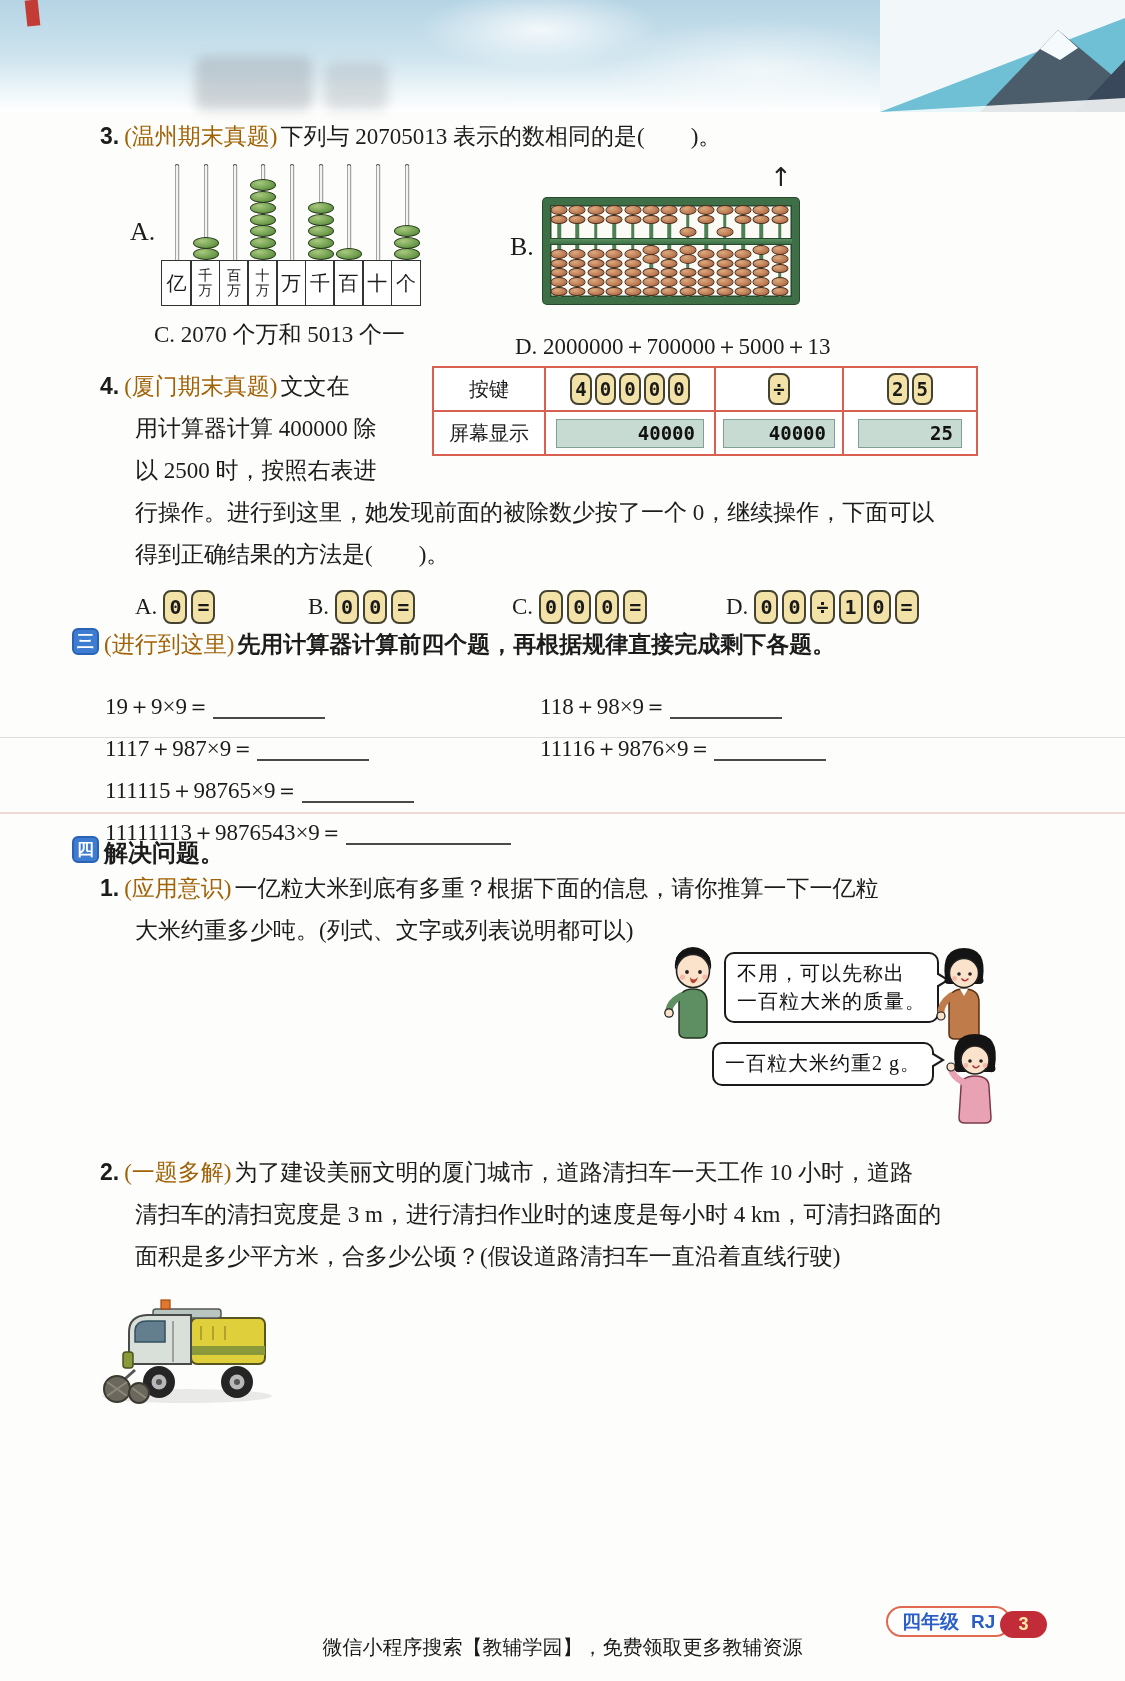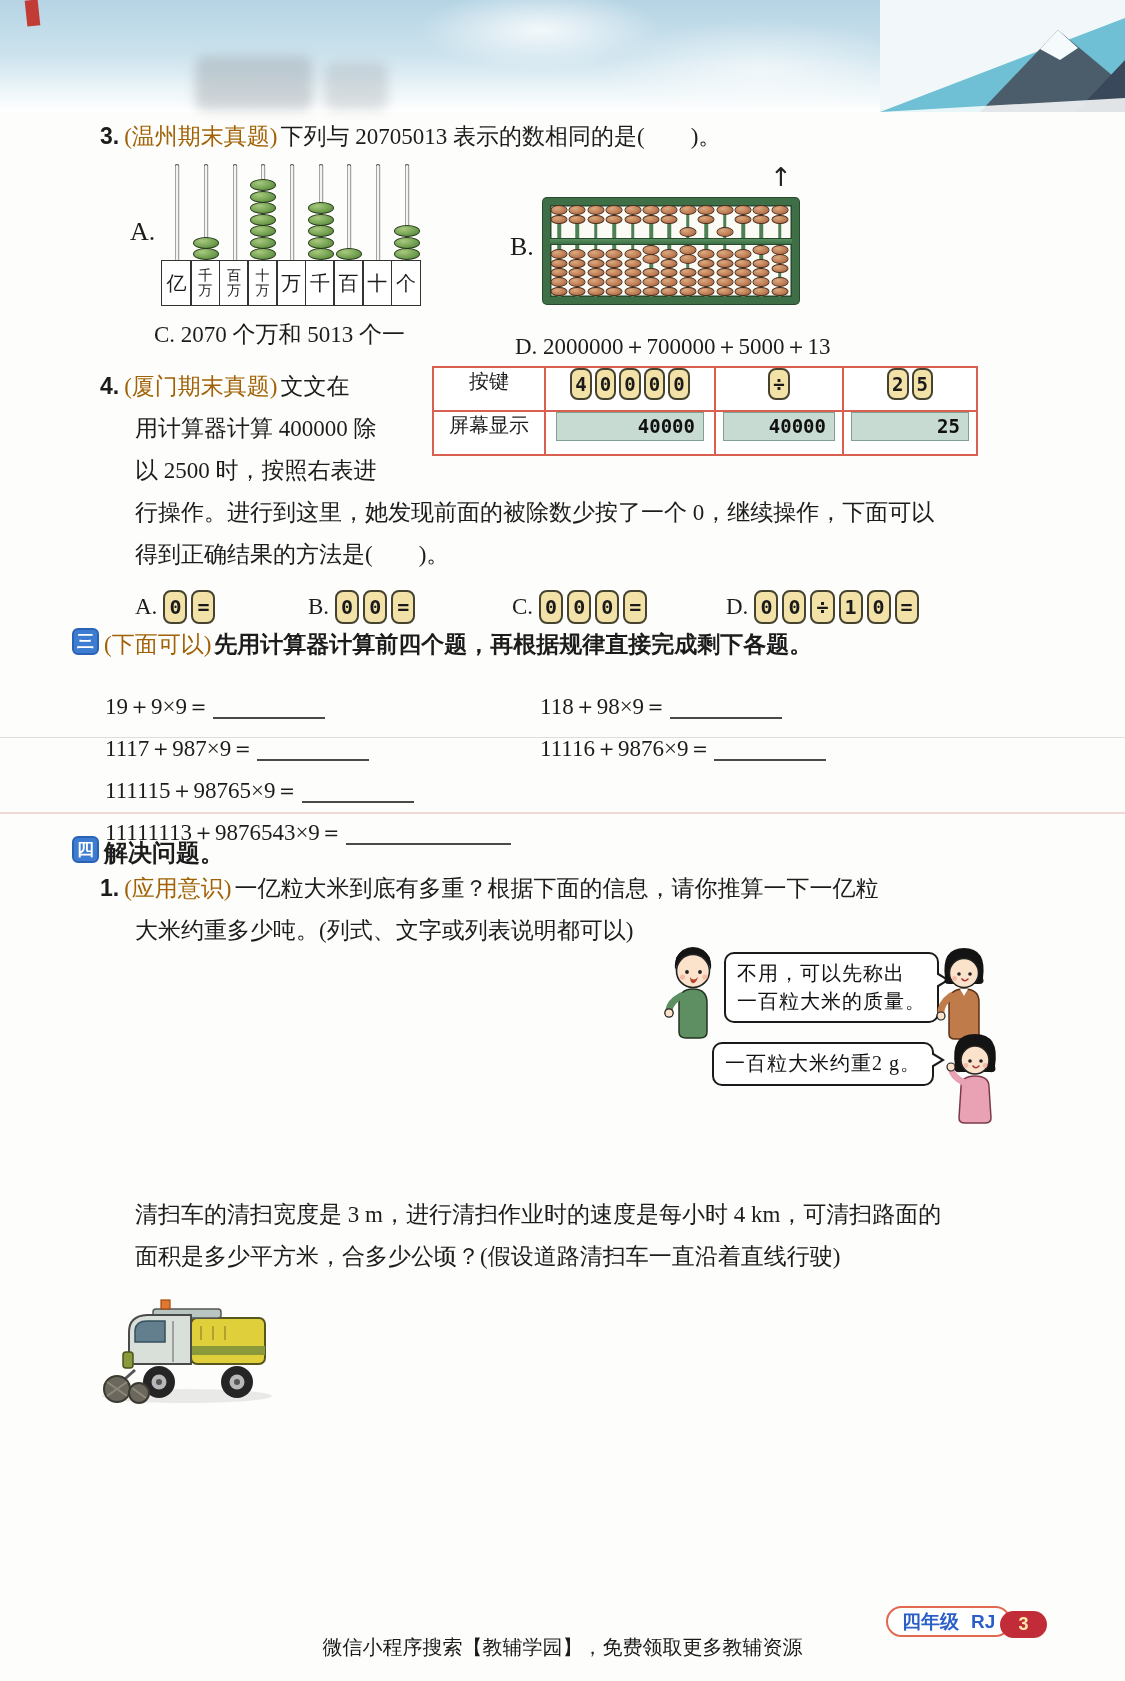--- a/index.html
+++ b/index.html
@@ -44,32 +44,32 @@
   .sp-bottom{position:relative;height:52px;}
   .sp-col{position:absolute;top:0;width:18px;height:100%;}
   .sp-rodline{position:absolute;left:50%;transform:translateX(-50%);width:3.5px;height:100%;background:#4e8056;}
   .sp-bead{position:absolute;left:50%;transform:translateX(-50%);width:17px;height:9.5px;border-radius:50%;
     background:radial-gradient(ellipse at 35% 30%,#dcaa80,#bd7a52 62%,#91552f);border:1.2px solid #4c2f1d;box-sizing:border-box;}
   .sp-arrow{font-family:"DejaVu Sans",sans-serif;font-size:26px;color:#222;}
   
   .calc-table{left:432px;top:366px;width:546px;border:2.2px solid #d95f50;background:#fff;box-sizing:border-box;}
   .ct-row{display:flex;height:42px;align-items:stretch;}
   .ct-row + .ct-row{border-top:2px solid #d95f50;}
-  .ct-cell{display:flex;justify-content:center;box-sizing:border-box;}
+  .ct-cell{display:flex;align-items:center;justify-content:center;box-sizing:border-box;}
   .ct-c1{width:112px;border-right:2px solid #d95f50;font-size:20px;}
   .ct-c2{width:170px;border-right:2px solid #d95f50;}
   .ct-c3{width:128px;border-right:2px solid #d95f50;}
   .ct-c4{flex:1;}
   .calc-key{display:inline-block;min-width:20px;padding:0 4px;height:34px;background:#f2e2a8;
     border:2px solid #45422f;border-radius:8px;color:#1a1a1a;text-align:center;margin:0 2px;
     font:bold 20px/30px "DejaVu Sans Mono",monospace;box-sizing:border-box;}
   .ct-cell .calc-key{min-width:17px;padding:0 3px;margin:0 1.5px;height:32px;font-size:19px;line-height:28px;}
   .lcd{height:29px;background:#c8dbd2;border:1.5px solid #7fa093;text-align:right;padding:0 8px;
     font:bold 19px/26px "DejaVu Sans Mono",monospace;box-sizing:border-box;color:#111;}
-  .lcd-a{width:148px;}.lcd-b{width:112px;}.lcd-c{width:118px;}
+  .lcd-a{width:148px;}.lcd-b{width:112px;}.lcd-c{width:104px;}
   .opt{display:flex;align-items:center;}
   .optkeys{display:inline-flex;align-items:center;margin-left:4px;}
   
   .sec-badge{width:27px;height:27px;background:#3d7cd0;border:2px solid #2a62b4;border-radius:6px;
     color:#fff;text-align:center;font:bold 17px/24px "Liberation Sans",sans-serif;box-sizing:border-box;}
   .blank{display:inline-block;height:1em;border-bottom:2px solid #4a4a4a;vertical-align:-5px;margin:0 3px;}
   .w110{width:112px;}.w95{width:95px;}.w160{width:165px;}
   
   .bubble{position:absolute;background:#fff;border:2px solid #1a1a1a;border-radius:10px;
     padding:6px 11px;line-height:1.38;color:#111;white-space:nowrap;letter-spacing:1px;}
@@ -452,21 +452,21 @@
         <span class="calc-key">0</span>
         <span class="calc-key">÷</span>
         <span class="calc-key">1</span>
         <span class="calc-key">0</span>
         <span class="calc-key">=</span>
       </span>
   </div>
 
   <div class="abs sec-badge" style="left:72px;top:628px;">三</div>
   <div class="abs bt" style="left:104px;top:630px;">
-    <span class="tag">(下面可以)</span><span class="bold-sans">先用计算器计算前四个题，再根据规律直接完成剩下各题。</span>
+    <span class="tag">(进行到这里)</span><span class="bold-sans">先用计算器计算前四个题，再根据规律直接完成剩下各题。</span>
   </div>
 
   <div class="abs bt" style="left:105px;top:692px;">
     <span>19＋9×9＝</span><span class="blank w110"></span>
   </div>
   <div class="abs bt" style="left:540px;top:692px;">
     <span>118＋98×9＝</span><span class="blank w110"></span>
   </div>
   <div class="abs bt" style="left:105px;top:734px;">
     <span>1117＋987×9＝</span><span class="blank w110"></span>
@@ -534,20 +534,23 @@
     <circle cx="24" cy="31" r="1.8" fill="#222"></circle>
       <circle cx="35" cy="31" r="1.8" fill="#222"></circle>
     <circle cx="20" cy="35.5" r="2.4" fill="#f5b9a8"></circle>
       <circle cx="39" cy="35.5" r="2.4" fill="#f5b9a8"></circle>
     <path d="M27,36 Q29.5,39.5 33,36" fill="none" stroke="#a33" stroke-width="1.6" stroke-linecap="round"></path>
     <path d="M15,57 Q15,46 29,46 Q43,46 43,57 L45,88 Q45,93 39,93 L19,93 Q13,93 13,88 Z" fill="#e8a2b4" stroke="#7a3a4a" stroke-width="1.5"></path>
     <path d="M17,52 Q7,47 5,39" fill="none" stroke="#e8a2b4" stroke-width="6.5" stroke-linecap="round"></path>
     <circle cx="5" cy="37" r="4" fill="#fbe2cb" stroke="#222" stroke-width="1.2"></circle>
   </svg>
 
+  <div class="abs bt" style="left:100px;top:1158px;">
+    <span class="num">2.</span><span class="tag">(一题多解)</span><span>为了建设美丽文明的厦门城市，道路清扫车一天工作 10 小时，道路</span>
+  </div>
   <div class="abs bt" style="left:135px;top:1200px;">清扫车的清扫宽度是 3 m，进行清扫作业时的速度是每小时 4 km，可清扫路面的</div>
   <div class="abs bt" style="left:135px;top:1242px;">面积是多少平方米，合多少公顷？(假设道路清扫车一直沿着直线行驶)</div>
 
   <svg class="abs" style="left:95px;top:1288px;" width="185" height="118" viewBox="0 0 185 118">
     <ellipse cx="92" cy="108" rx="85" ry="7" fill="rgba(0,0,0,0.08)"></ellipse>
     <rect x="96" y="30" width="74" height="46" rx="6" fill="#dfcf3b" stroke="#56561f" stroke-width="2"></rect>
     <rect x="96" y="58" width="74" height="9" fill="#8a9a3a"></rect>
     <line x1="106" y1="38" x2="106" y2="52" stroke="#b0a22c" stroke-width="2"></line>
     <line x1="118" y1="38" x2="118" y2="52" stroke="#b0a22c" stroke-width="2"></line>
     <line x1="130" y1="38" x2="130" y2="52" stroke="#b0a22c" stroke-width="2"></line>

